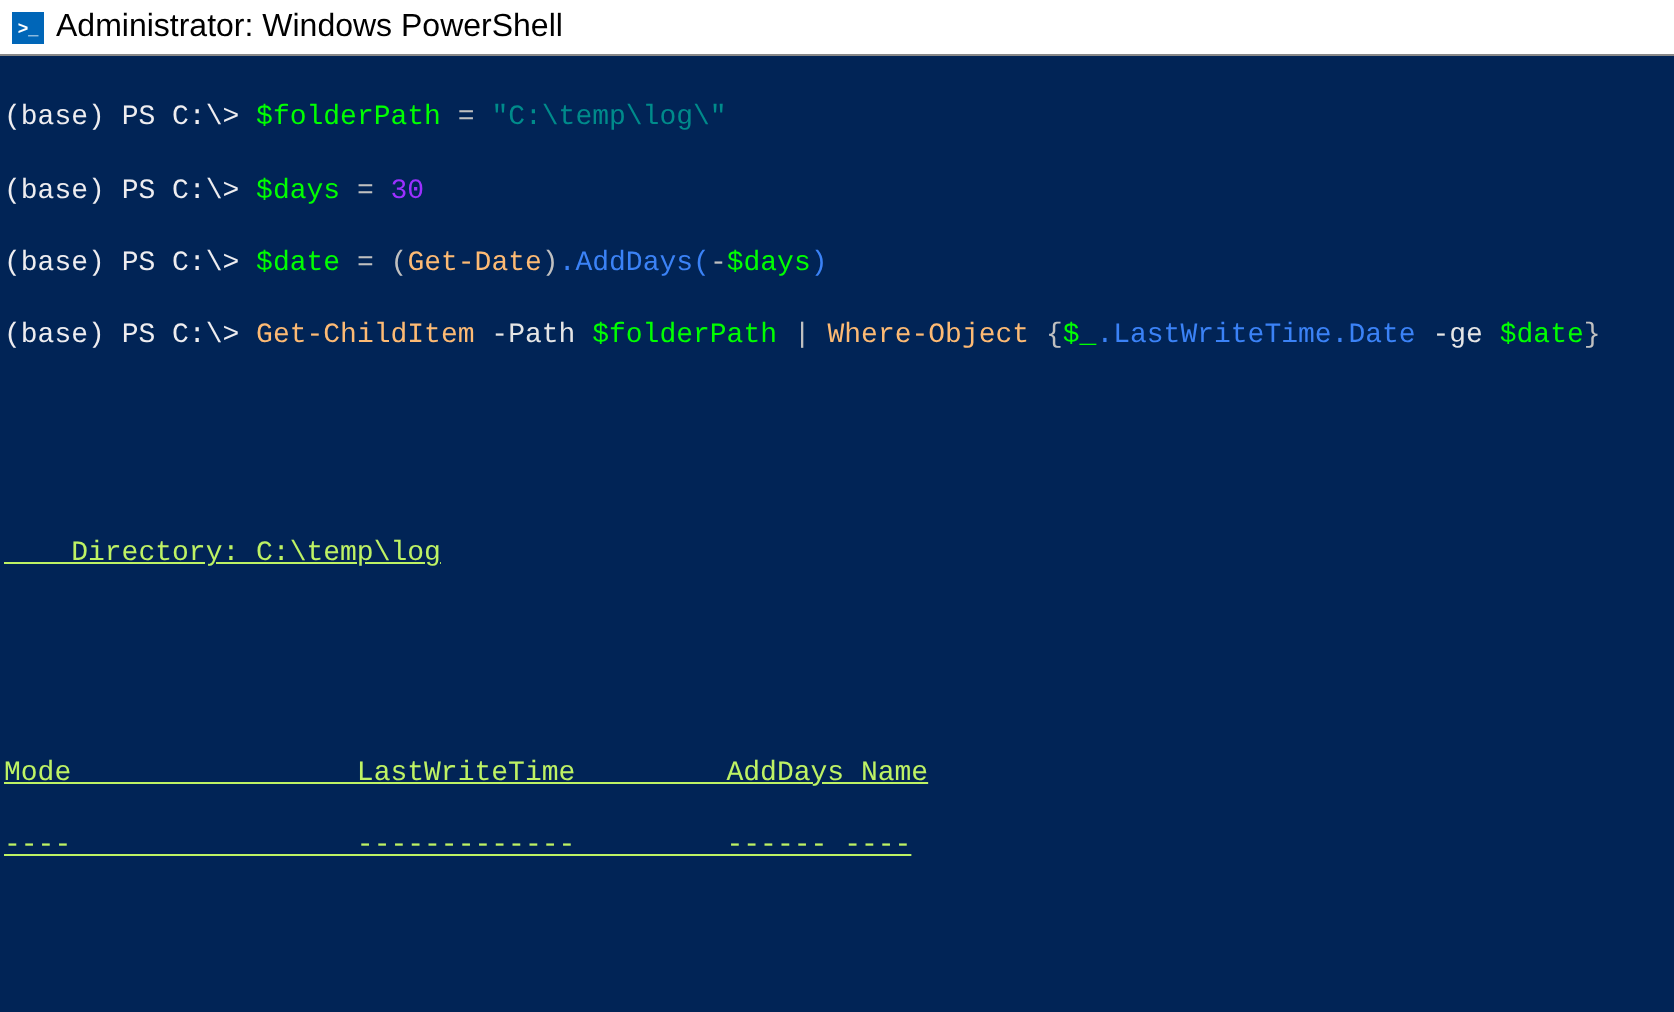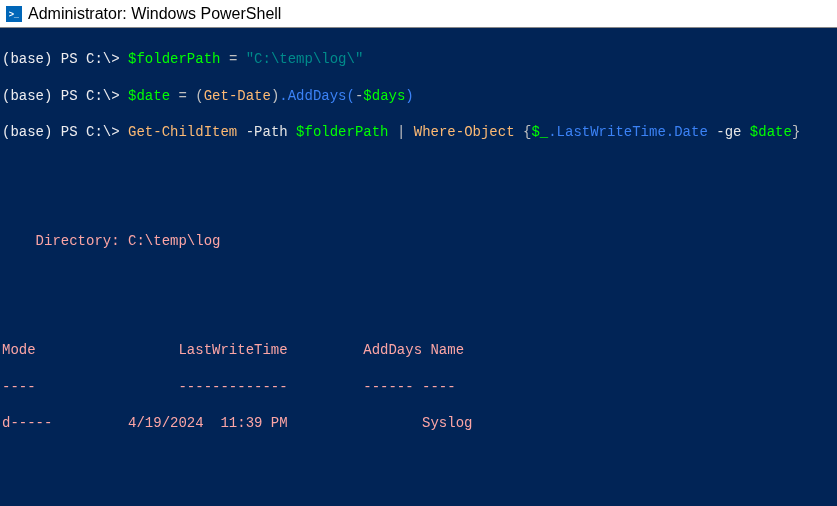--- a/index.html
+++ b/index.html
@@ -51,42 +51,42 @@
     .prompt-path { color: #eeedf0; }
     .ps-var { color: #00ff00; }
     .ps-op { color: #c0c0c0; }
     .ps-str { color: #008b8b; }
     .ps-num { color: #9b30ff; }
     .ps-cmd { color: #fdba74; }
     .ps-param { color: #e5e5e5; }
     .ps-pipe { color: #c0c0c0; }
     .ps-brace { color: #c0c0c0; }
     .ps-member { color: #3b82f6; }
-    .output { color: #fca5a5; }
+    .output { color: #bef264; text-decoration: underline; }
   </style>
 </head>
 <body>
 
 <div class="titlebar">
   <div class="titlebar-icon">&gt;_</div>
   <div class="titlebar-text">Administrator: Windows PowerShell</div>
 </div>
 
 <div class="terminal">
 <div class="line"><span class="prompt-env">(base)</span> <span class="prompt-path">PS C:\&gt;</span> <span class="ps-var">$folderPath</span> <span class="ps-op">=</span> <span class="ps-str">"C:\temp\log\"</span></div>
+<div class="line"><span class="prompt-env">(base)</span> <span class="prompt-path">PS C:\&gt;</span> <span class="ps-var">$days</span> <span class="ps-op">=</span> <span class="ps-num">30</span></div>
 <div class="line"><span class="prompt-env">(base)</span> <span class="prompt-path">PS C:\&gt;</span> <span class="ps-var">$date</span> <span class="ps-op">=</span> <span class="ps-op">(</span><span class="ps-cmd">Get-Date</span><span class="ps-op">)</span><span class="ps-member">.AddDays(</span><span class="ps-op">-</span><span class="ps-var">$days</span><span class="ps-member">)</span></div>
 <div class="line"><span class="prompt-env">(base)</span> <span class="prompt-path">PS C:\&gt;</span> <span class="ps-cmd">Get-ChildItem</span> <span class="ps-param">-Path</span> <span class="ps-var">$folderPath</span> <span class="ps-pipe">|</span> <span class="ps-cmd">Where-Object</span> <span class="ps-brace">{</span><span class="ps-var">$_</span><span class="ps-member">.LastWriteTime.Date</span> <span class="ps-param">-ge</span> <span class="ps-var">$date</span><span class="ps-brace">}</span></div>
 <div class="line"> </div>
 <div class="line"> </div>
 <div class="line output">    Directory: C:\temp\log</div>
 <div class="line"> </div>
 <div class="line"> </div>
 <div class="line output">Mode                 LastWriteTime         AddDays Name</div>
 <div class="line output">----                 -------------         ------ ----</div>
-<div class="line output">d-----         4/19/2024  11:39 PM                Syslog</div>
 
 
 
 
 
 
 
 
 
 

